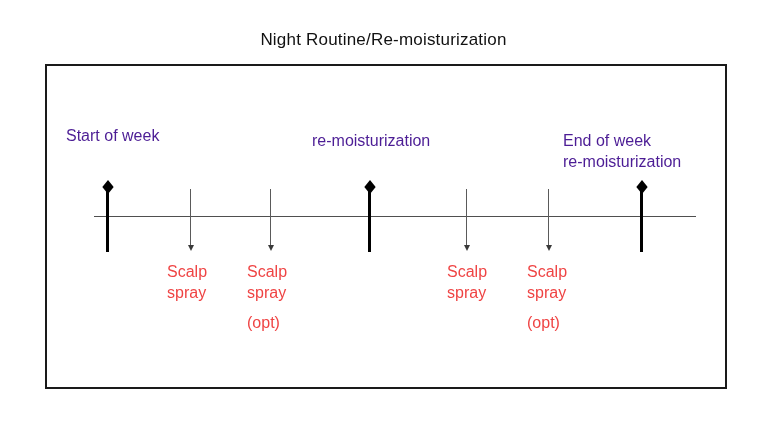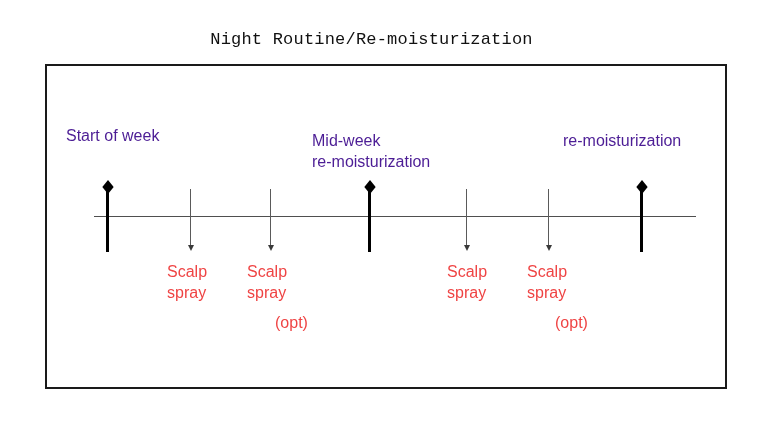--- a/index.html
+++ b/index.html
@@ -11,27 +11,26 @@
     width: 768px;
     height: 431px;
     position: relative;
     font-family: "Liberation Sans", sans-serif;
     color: #111111;
     overflow: hidden;
   }
   .title {
     position: absolute;
     top: 30px;
-    left: 0;
+    left: 12px;
     width: 743px;
     text-align: center;
     font-size: 17px;
     letter-spacing: 0.2px;
     color: #111111;
-    font-family: Liberation Mono, monospace;
   }
   .frame {
     position: absolute;
     left: 45px;
     top: 64px;
     width: 678px;
     height: 321px;
     border: 2px solid #1a1a1a;
     background: #ffffff;
   }
@@ -88,21 +87,20 @@
   .label-bottom {
     position: absolute;
     top: 261px;
     font-size: 16px;
     line-height: 21px;
     white-space: nowrap;
     color: #ef4444;
   }
   .opt-note {
     margin-top: 9px;
-    margin-left: 28px;
   }
 </style>
 </head>
 <body>
 
 <div class="title">Night Routine/Re-moisturization</div>
 
 <div class="frame"></div>
 
 <div class="axis"></div>
@@ -127,24 +125,24 @@
   <span class="arrowhead"></span>
 </div>
 <div class="marker arrow" style="left:548px">
   <span class="arrowhead"></span>
 </div>
 
 <div class="label-top" style="left:66px; top:125px">
   <div>Start of week</div>
 </div>
 <div class="label-top" style="left:312px; top:130px">
-  <div>Mid-week</div>
   <div>re-moisturization</div>
 </div>
 <div class="label-top" style="left:563px; top:130px">
+  <div>End of week</div>
   <div>re-moisturization</div>
 </div>
 
 <div class="label-bottom" style="left:167px">
   <div>Scalp</div>
   <div>spray</div>
 </div>
 <div class="label-bottom" style="left:247px">
   <div>Scalp</div>
   <div>spray</div>

